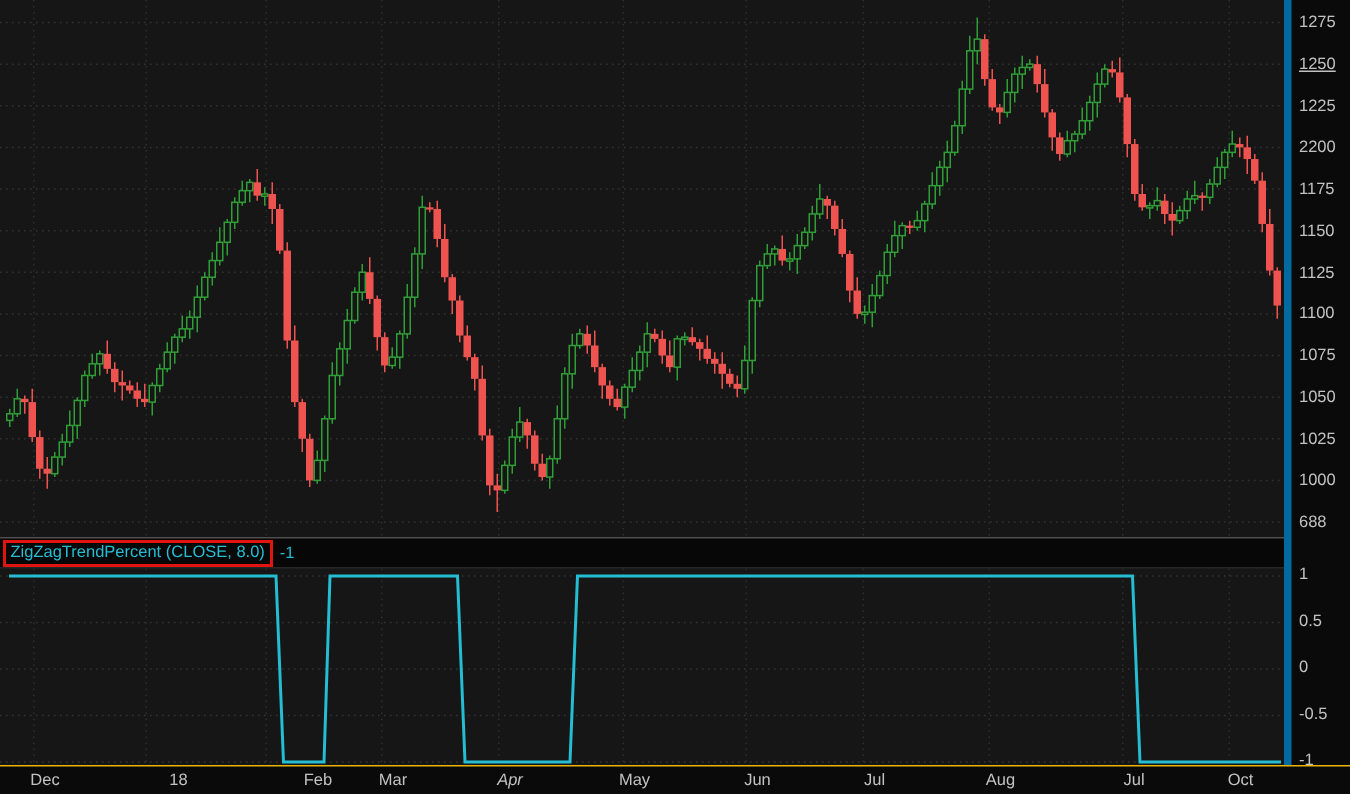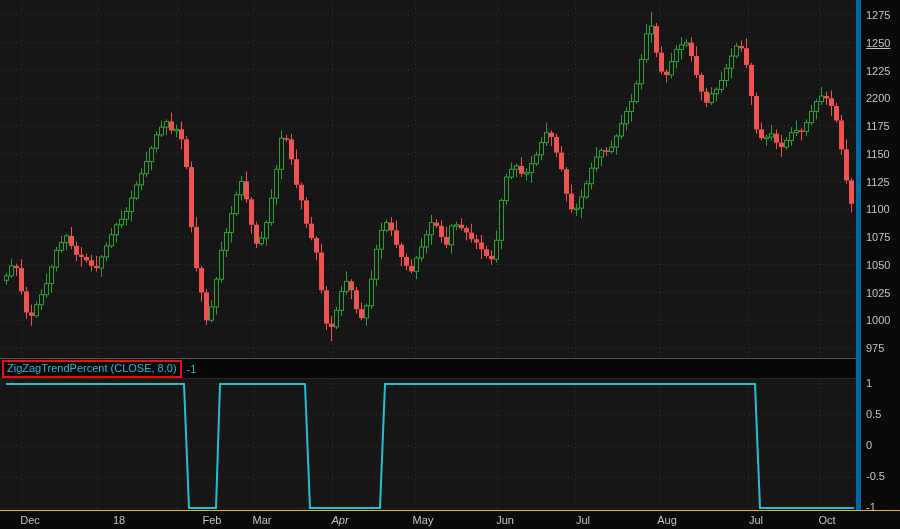--- a/index.html
+++ b/index.html
@@ -436,21 +436,21 @@
       <div class="tick-label price-tick" style="top: 64.5px;">1225</div>
       <div class="tick-label price-tick" style="top: 92.25px;">2200</div>
       <div class="tick-label price-tick" style="top: 120px;">1175</div>
       <div class="tick-label price-tick" style="top: 147.75px;">1150</div>
       <div class="tick-label price-tick" style="top: 175.5px;">1125</div>
       <div class="tick-label price-tick" style="top: 203.25px;">1100</div>
       <div class="tick-label price-tick" style="top: 231px;">1075</div>
       <div class="tick-label price-tick" style="top: 258.75px;">1050</div>
       <div class="tick-label price-tick" style="top: 286.5px;">1025</div>
       <div class="tick-label price-tick" style="top: 314.25px;">1000</div>
-      <div class="tick-label price-tick" style="top: 342px;">975</div>
+      <div class="tick-label price-tick" style="top: 342px;">688</div>
       <div class="tick-label ind-tick" style="top: 377px;">1</div>
       <div class="tick-label ind-tick" style="top: 408px;">0.5</div>
       <div class="tick-label ind-tick" style="top: 439px;">0</div>
       <div class="tick-label ind-tick" style="top: 470px;">-0.5</div>
       <div class="tick-label ind-tick" style="top: 501px;">-1</div>
     </div>
 
   <div id="bottom-axis">
       <div class="tick-label time-tick" style="left: 30px;">Dec</div>
       <div class="tick-label time-tick" style="left: 119px;">18</div>

